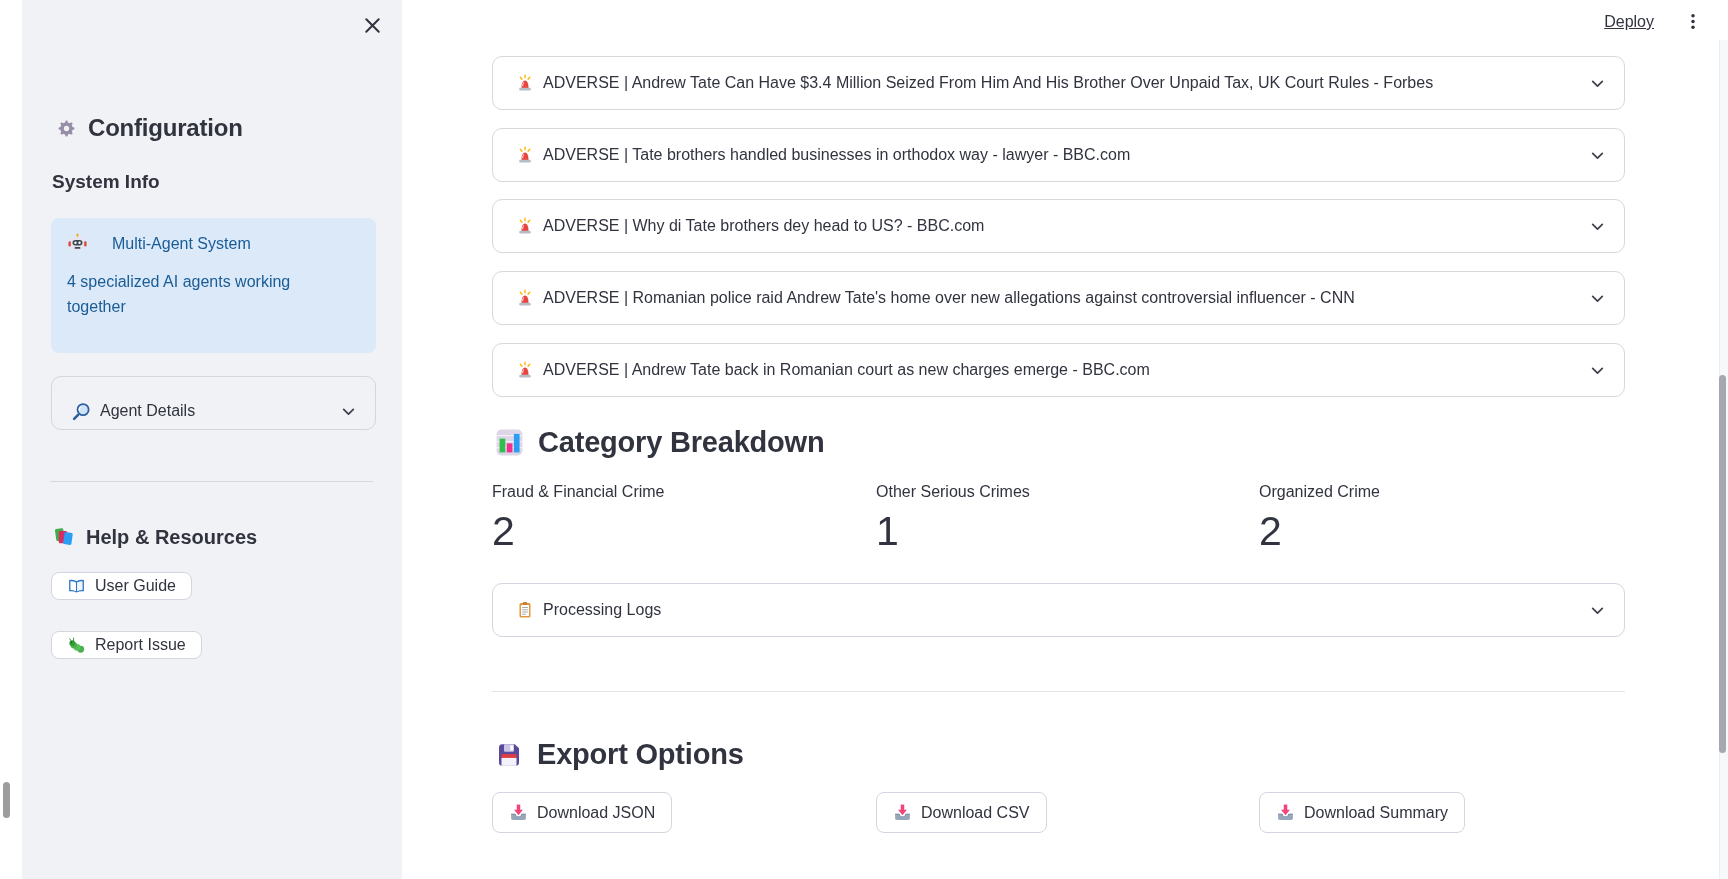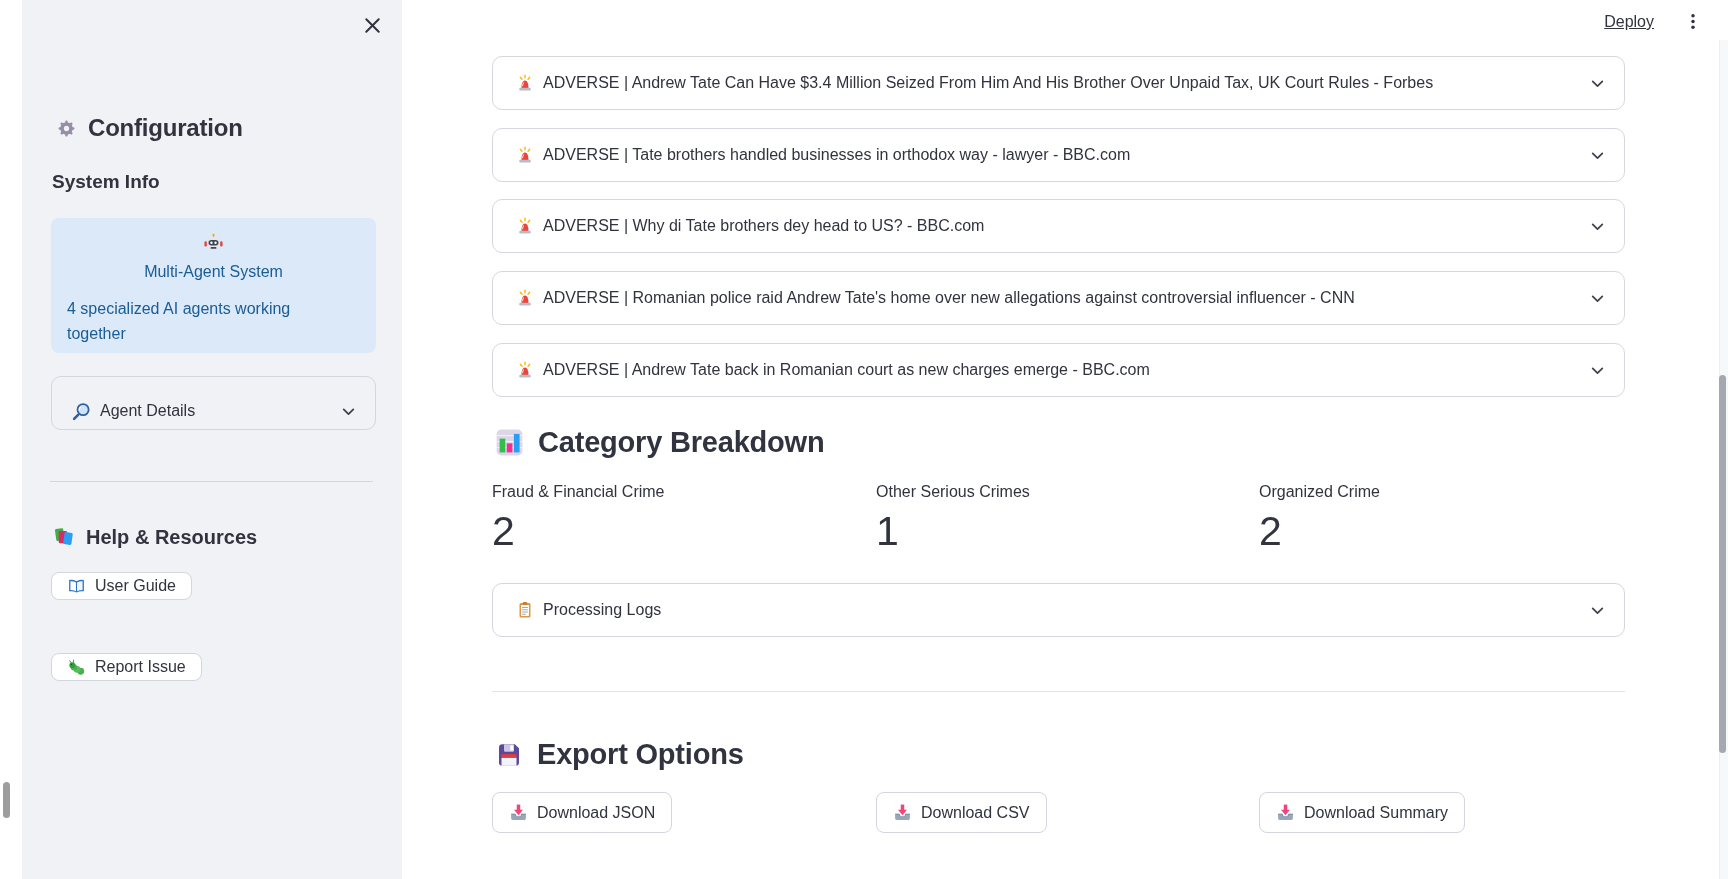--- a/index.html
+++ b/index.html
@@ -29,21 +29,21 @@
   .sidebar-title-row .title-text { font-size: 24px; font-weight: 700; color: #31333f; letter-spacing: -0.2px; }
   .sidebar-subheading {
     position: absolute; left: 30px; top: 171px;
     font-size: 19px; font-weight: 700; color: #31333f;
   }
   .info-box {
     position: absolute; left: 29px; top: 218px; width: 325px; height: 135px;
     background: #dbe9f9; border-radius: 8px; padding: 15px 16px;
     color: #1a5c96; font-size: 16px;
   }
-  .info-box .info-line1 { display: flex; align-items: center; gap: 9px; flex-direction: column; }
+  .info-box .info-line1 { display: flex; align-items: center; gap: 24px; }
   .info-box .info-line2 { margin-top: 15px; line-height: 25px; width: 280px; }
   .expander {
     background: transparent; border: 1px solid #d3d6de; border-radius: 10px;
     display: flex; align-items: center; cursor: pointer;
   }
   .sidebar-expander {
     position: absolute; left: 29px; top: 376px; width: 325px; height: 54px;
     padding: 16px 16px 0 20px;
   }
   .expander .exp-label { font-size: 16px; color: #31333f; margin-left: 9px; white-space: nowrap; overflow: hidden; }
@@ -57,21 +57,21 @@
     display: flex; align-items: center; gap: 10px;
   }
   .help-row .help-text { font-size: 20px; font-weight: 700; color: #31333f; }
   .side-btn {
     position: absolute; left: 29px; height: 28px;
     background: #ffffff; border: 1px solid #d3d6de; border-radius: 8px;
     display: inline-flex; align-items: center; gap: 9px; padding: 0 15px;
     font-family: "Liberation Sans", sans-serif; font-size: 16px; color: #31333f; cursor: pointer;
   }
   #user-guide-btn { top: 572px; }
-  #report-issue-btn { top: 653px; }
+  #report-issue-btn { top: 631px; }
 
   
   .left-pill {
     position: absolute; left: 3px; top: 782px; width: 7px; height: 36px;
     background: #9d9d9d; border-radius: 4px; cursor: grab;
   }
 
   
   .header-actions {
     position: absolute; top: 8px; right: 22px;

